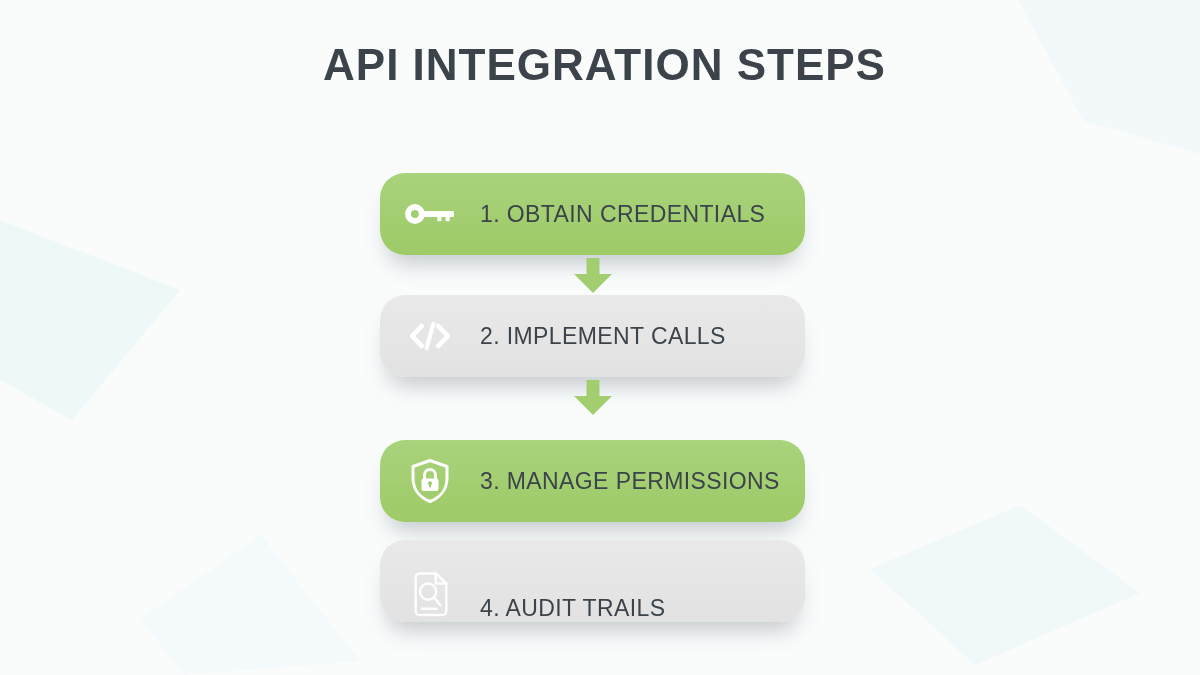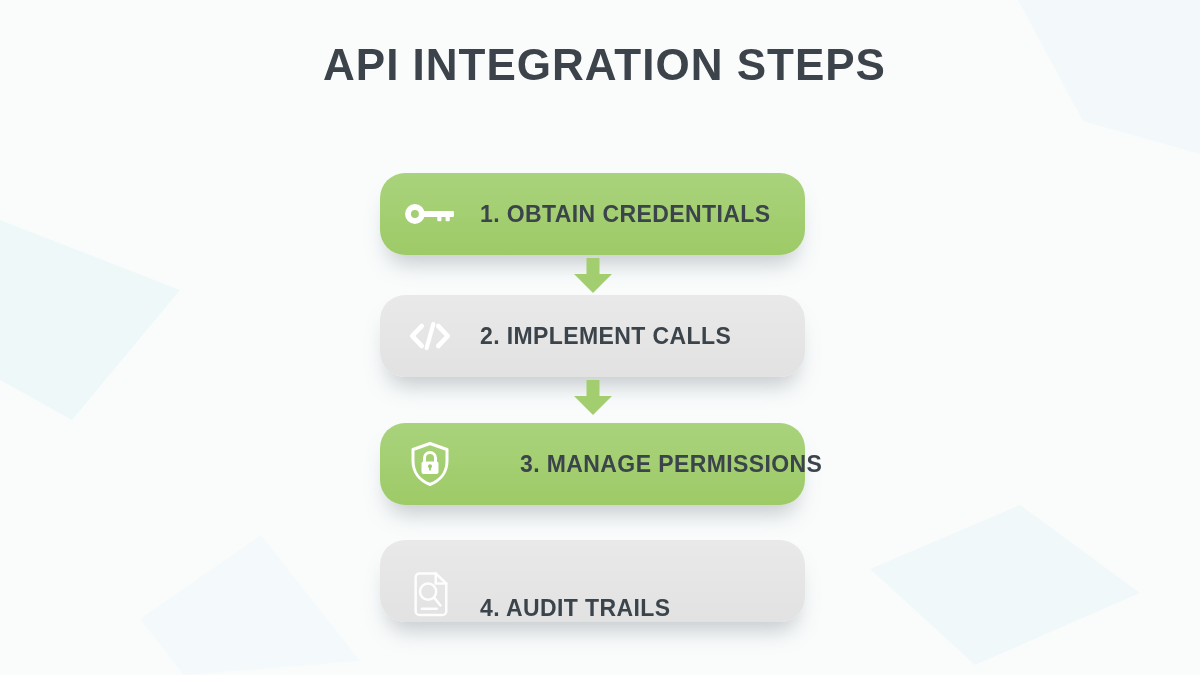--- a/index.html
+++ b/index.html
@@ -45,32 +45,32 @@
     display: flex;
     align-items: center;
     padding-left: 20px;
     box-shadow: 0 16px 22px -8px rgba(95,105,115,0.35);
   }
   .step-card.green { background: linear-gradient(180deg, #a9d37c 0%, #9eca67 100%); }
   .step-card.gray  { background: linear-gradient(180deg, #e9e9e9 0%, #e2e2e2 100%); }
 
   .step-1 { top: 173px; }
   .step-2 { top: 295px; }
-  .step-3 { top: 423px; gap: 40px; }
+  .step-3 { top: 440px; }
   .step-4 { top: 540px; align-items: flex-end; }
 
   .step-icon {
     width: 60px; height: 56px;
     display: flex; align-items: center; justify-content: center;
     flex: 0 0 60px;
   }
   .step-label {
     margin-left: 20px;
     font-size: 23px;
-    font-weight: bold;
+    font-weight: normal;
     letter-spacing: 0.4px;
     color: #3b434b;
     white-space: nowrap;
   }
 
   .flow-arrow {
     position: absolute;
     left: 50%; transform: translateX(-50%);
     width: 38px; height: 35px;
   }

